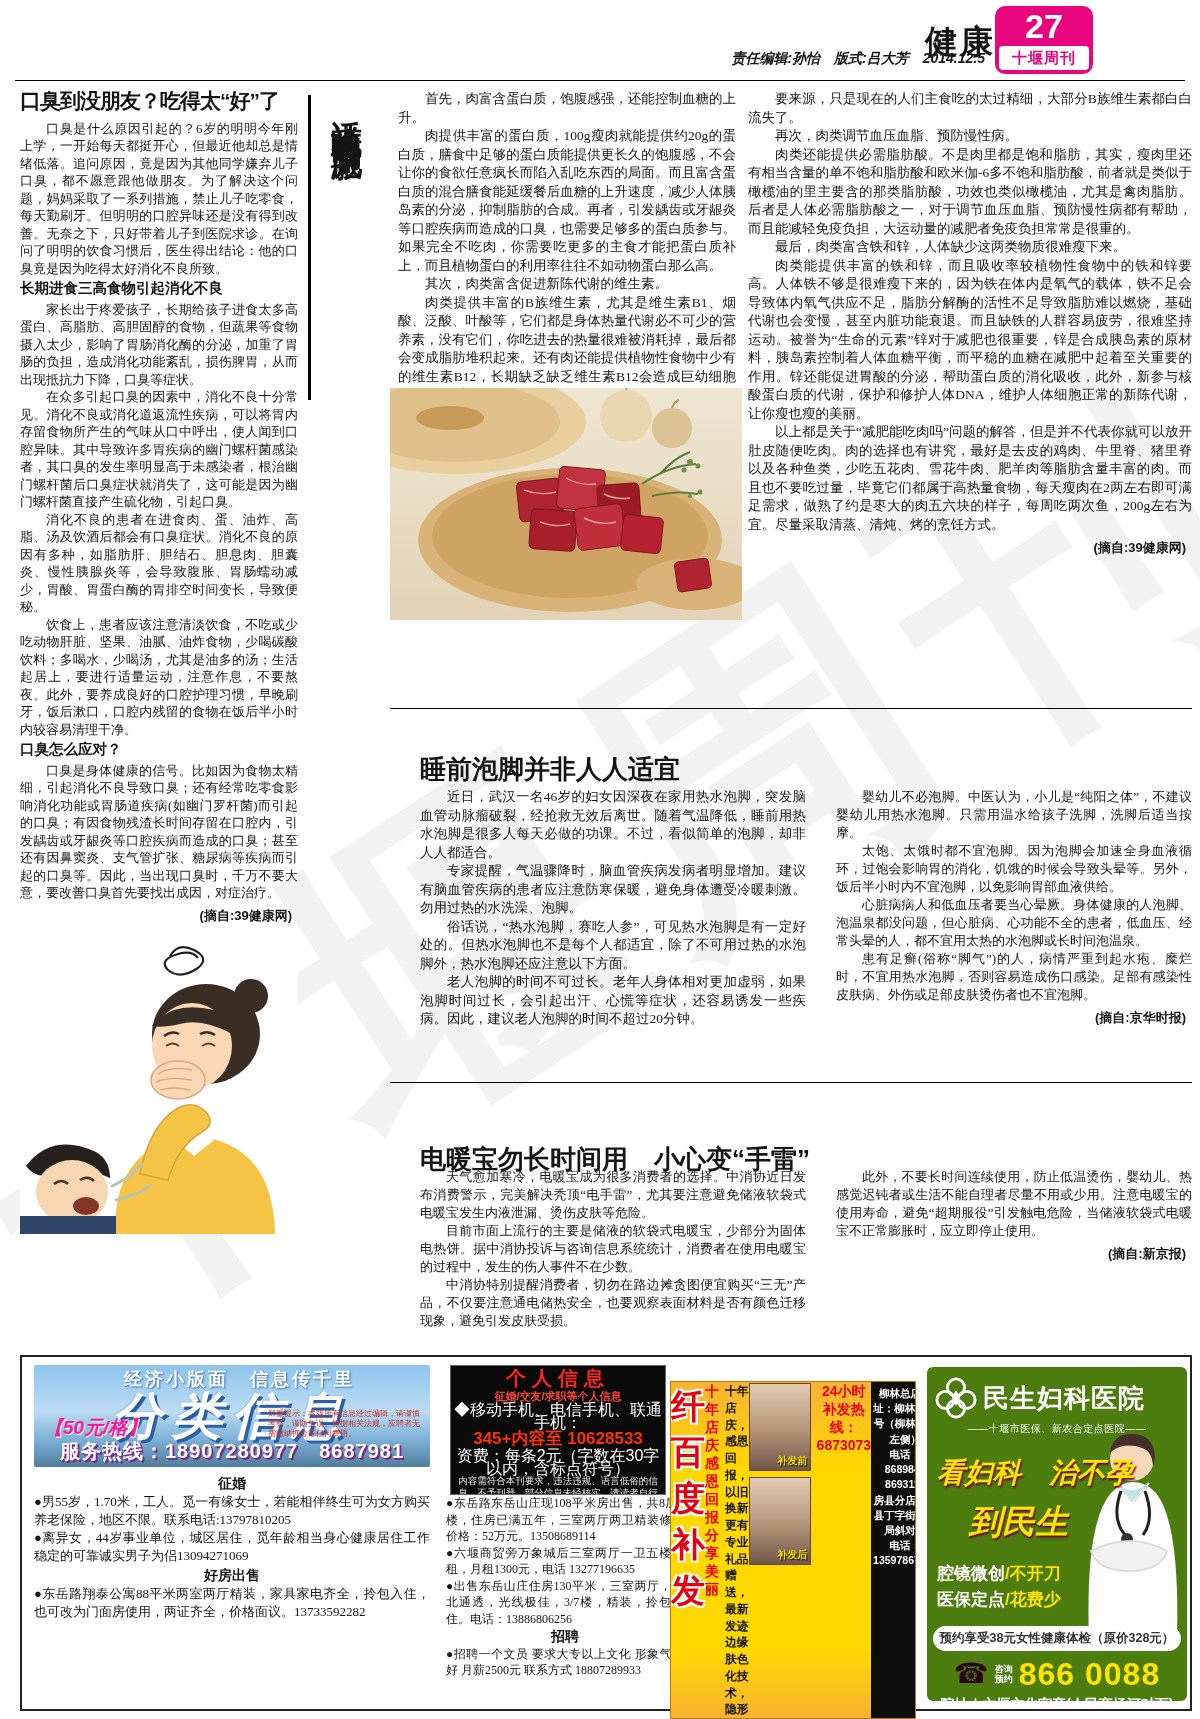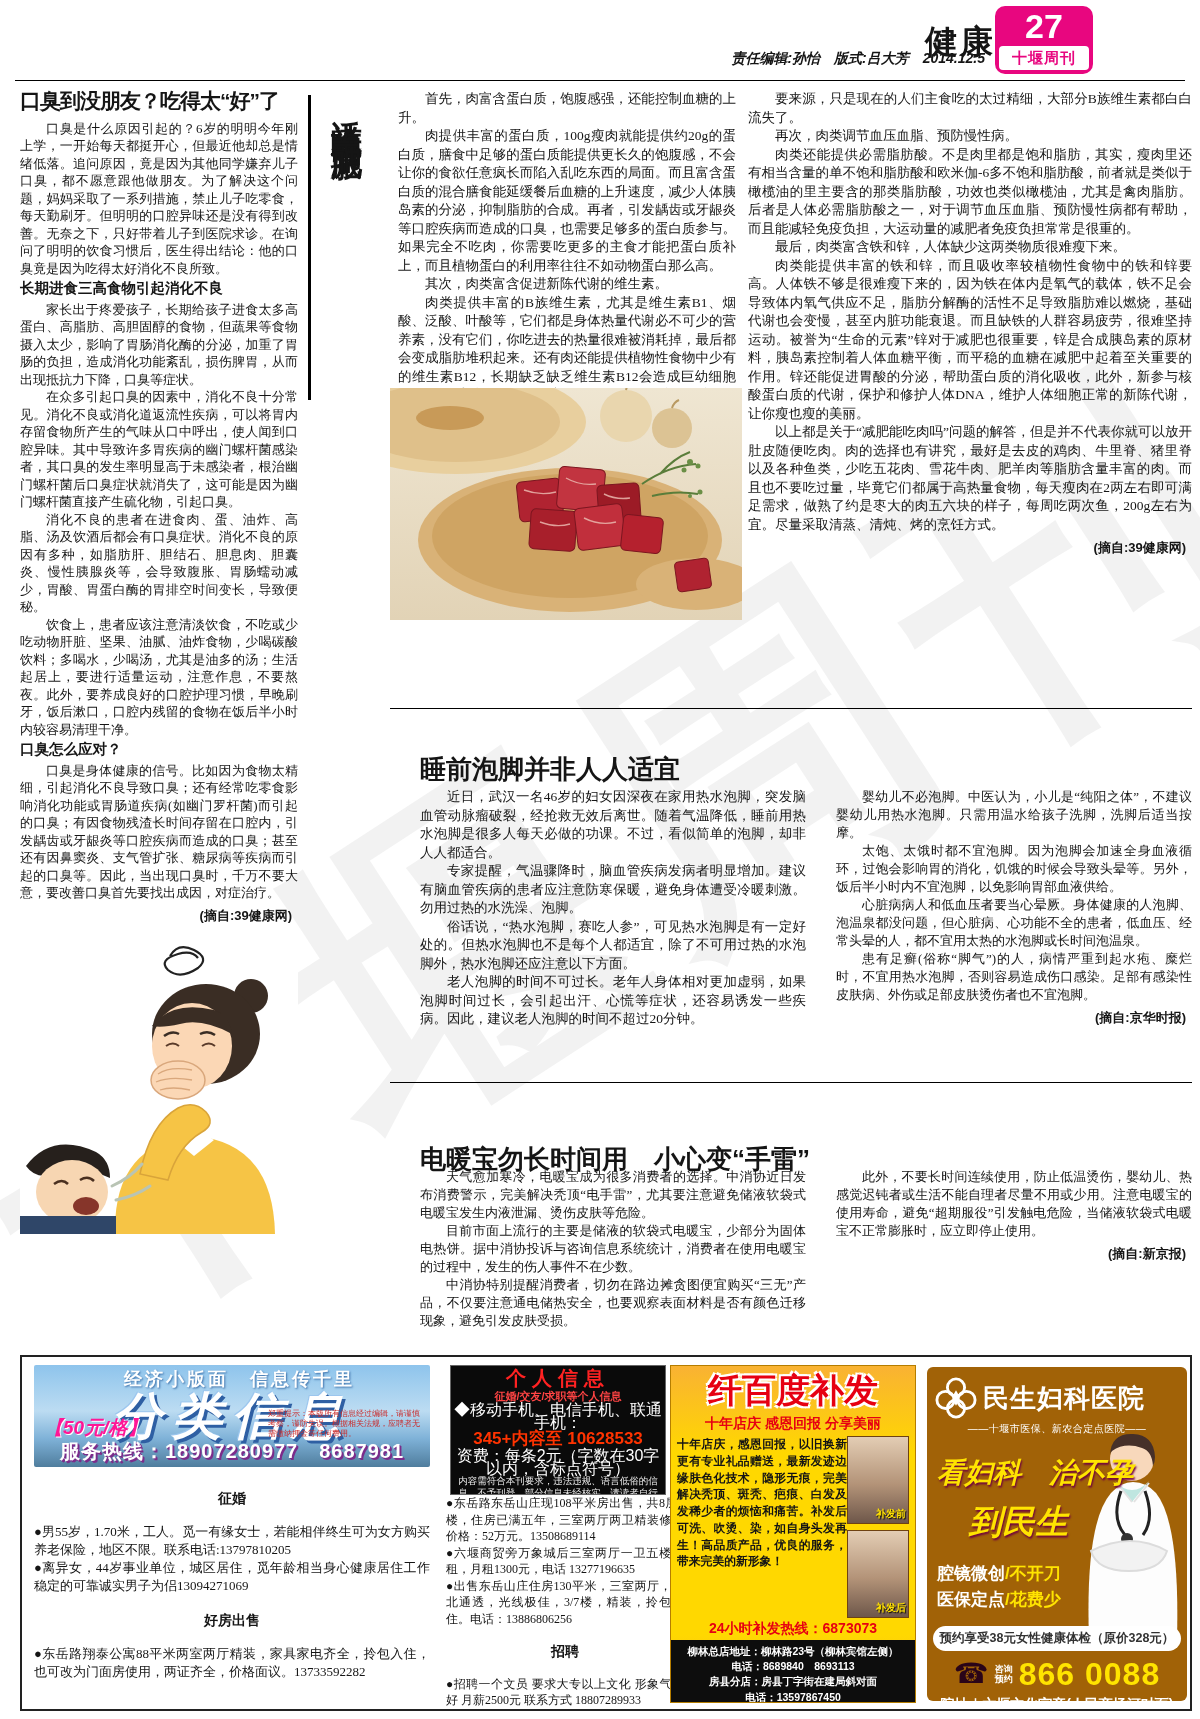--- a/index.html
+++ b/index.html
@@ -67,51 +67,51 @@
     text-shadow:3px 3px 0 #2e5fa3,-1px -1px 0 #9cc6ee;}
   .cls-banner-price{position:absolute;left:10px;bottom:26px;color:#ff1696;font-size:19px;font-weight:bold;
     font-style:italic;text-shadow:1px 1px 0 #fff;}
   .cls-banner-note{position:absolute;right:4px;bottom:28px;width:158px;font-size:8px;line-height:1.25;
     color:#c92a2a;text-align:left;}
   .cls-banner-hotline{position:absolute;left:0;right:0;bottom:2px;text-align:center;color:#fff;
     font-weight:bold;font-size:20px;letter-spacing:1px;text-shadow:1px 1px 0 #7b2d8b,2px 2px 0 #7b2d8b;}
 
   .cls-col{font-size:13px;line-height:18px;text-align:justify;}
   .cls-col p{margin:0;}
-  .cls-head{text-align:center;font-weight:bold;font-family:"Liberation Sans",sans-serif;font-size:14px;margin:16px 0;}
+  .cls-head{text-align:center;font-weight:bold;font-family:"Liberation Sans",sans-serif;font-size:14px;margin:1px 0;}
   .cls-col1{position:absolute;left:12px;top:116px;width:396px;}
   .cls-col2{position:absolute;left:424px;top:138px;width:238px;font-size:12px;line-height:16.5px;}
 
   .personal{position:absolute;left:428px;top:8px;width:212px;height:126px;background:#0a0a0a;
     border:1px solid #666;color:#fff;text-align:center;font-family:"Liberation Sans",sans-serif;
     overflow:hidden;padding:1px;}
   .personal-title{color:#f22;font-size:20px;font-weight:bold;letter-spacing:6px;line-height:23px;}
   .personal-sub{color:#f44;font-size:11px;font-weight:bold;line-height:13px;}
   .personal-line{color:#fff;font-size:16px;font-weight:normal;line-height:13px;}
   .personal-highlight{color:#ff3300;font-size:17px;font-weight:bold;line-height:20px;}
   .personal-note{color:#eee;font-size:9.5px;line-height:12px;padding:0 3px;}
 
-  .hair{position:absolute;left:648px;top:8px;width:244px;height:336px;border:1px solid #b57d00;
+  .hair{position:absolute;left:648px;top:24px;width:244px;height:336px;border:1px solid #b57d00;
     background:linear-gradient(180deg,#f9b233,#ffd800 26%,#ffd800 80%,#f9b233);
-    font-family:"Liberation Sans",sans-serif;display:flex;flex-direction:column;overflow:hidden;}
+    font-family:"Liberation Sans",sans-serif;display:flex;flex-direction:row;overflow:hidden;}
   .hair-title{text-align:center;font-size:34px;font-weight:bold;color:#e60012;margin-top:2px;
     text-shadow:2px 2px 0 #fff,-2px -2px 0 #fff,2px -2px 0 #fff,-2px 2px 0 #fff;}
   .hair-sub{text-align:center;color:#e60012;font-weight:bold;font-size:14px;margin:1px 0 2px;}
   .hair-main{display:flex;padding:1px 6px;flex:1;}
   .hair-text{flex:1;font-size:11.8px;font-weight:bold;line-height:1.42;text-align:justify;color:#141414;}
   .hair-photos{width:62px;display:flex;flex-direction:column;gap:6px;}
   .photo{height:86px;border:1px solid #6e4212;position:relative;
     background:linear-gradient(180deg,#e3cdb4 0%,#b39378 55%,#6e574a 100%);}
   .photo-label{position:absolute;bottom:2px;right:2px;color:#ffe000;font-size:10px;font-weight:bold;
     text-shadow:1px 1px 1px #000;}
   .hair-hotline{text-align:center;color:#e60012;font-weight:bold;font-size:14px;margin:1px 0 2px;}
   .hair-footer{background:#0d0d0d;color:#fff;font-weight:bold;font-size:10.5px;line-height:1.45;
     text-align:center;padding:4px 2px 5px;}
 
-  .hosp{position:absolute;left:905px;top:10px;width:260px;height:334px;background:#a16207;border-radius:6px;
+  .hosp{position:absolute;left:905px;top:10px;width:260px;height:334px;background:#4d7c0f;border-radius:6px;
     font-family:"Liberation Sans",sans-serif;color:#fff;overflow:hidden;}
   .hosp-head{display:flex;align-items:center;gap:6px;padding:10px 6px 0 8px;}
   .hosp-name{font-size:26px;font-weight:bold;letter-spacing:1px;white-space:nowrap;}
   .hosp-tagline{text-align:center;font-size:10px;margin-top:3px;letter-spacing:0.5px;}
   .hosp-slogan1{position:relative;font-size:28px;font-weight:bold;font-style:italic;color:#ffe400;
     margin:18px 0 0 10px;text-shadow:1px 2px 2px #70033e;}
   .hosp-slogan2{position:relative;font-size:33px;font-weight:bold;font-style:italic;color:#ffe400;
     margin:8px 0 0 42px;text-shadow:1px 2px 2px #70033e;}
   .hosp-features{position:relative;margin:16px 0 0 10px;font-size:17px;font-weight:bold;line-height:1.55;}
   .feat-hl{color:#ffe400;}

